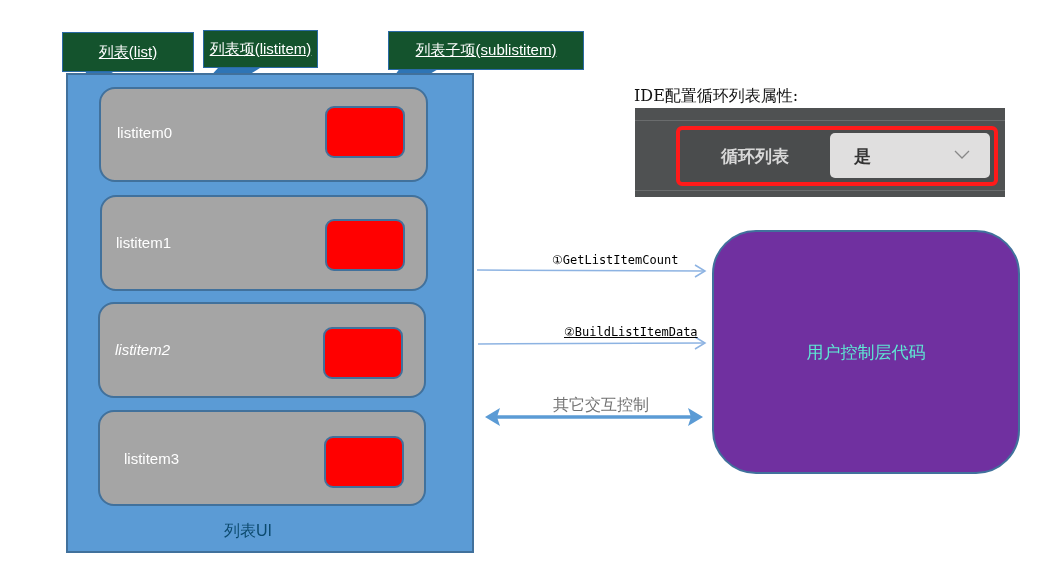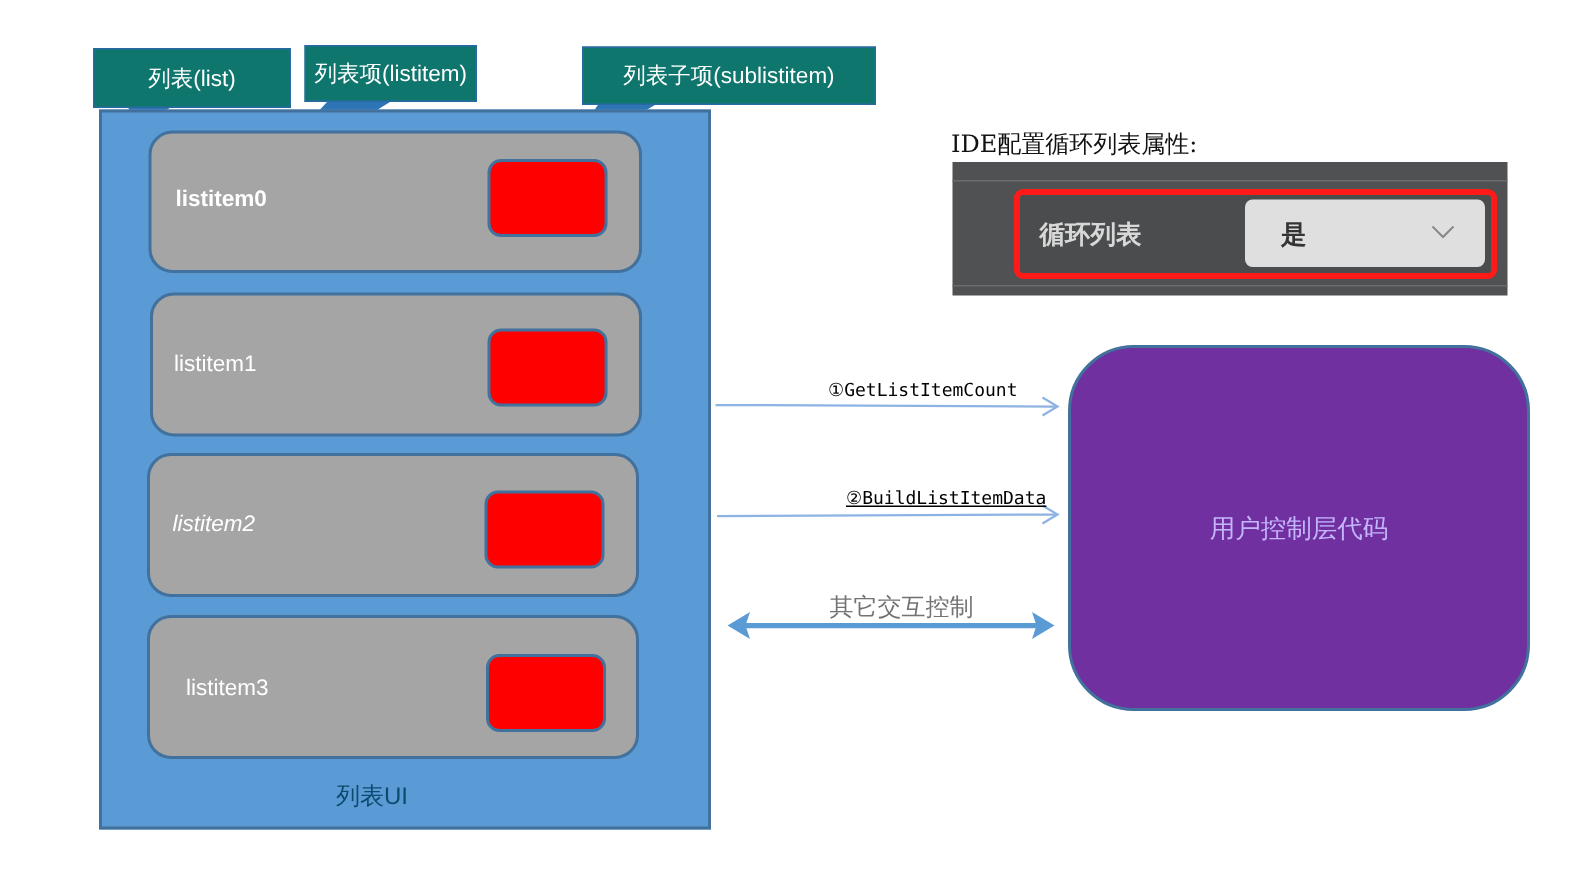--- a/index.html
+++ b/index.html
@@ -11,42 +11,42 @@
   .list-box { left: 66px; top: 73px; width: 408px; height: 480px;
               background: #5b9bd5; border: 2px solid #41719c; box-sizing: border-box; }
   .list-item { background: #a5a5a5; border: 2px solid #41719c; border-radius: 16px;
                box-sizing: border-box; }
   .item-label { color: #ffffff; font-size: 15px; }
   .sub-item { background: #ff0000; border: 2px solid #41719c; border-radius: 9px;
               box-sizing: border-box; width: 80px; height: 52px; }
   .list-ui-label { color: #0c4a6e; font-size: 16px; }
 
   
-  .callout { background: #0f766e; border: 1px solid #2a6aa4; color: #ffffff;
+  .callout { background: #14532d; border: 1px solid #2a6aa4; color: #ffffff;
              font-size: 15px; box-sizing: border-box; display: flex; align-items: center;
-             justify-content: center; }
+             justify-content: center; text-decoration: underline; }
 
   
   .ide-caption { font-family: "DejaVu Serif", serif; font-size: 16px; color: #111; }
   .ide-panel { left: 635px; top: 108px; width: 370px; height: 89px; background: #4f5152; }
   .ide-line { background: #6a6c6d; height: 1px; }
   .ide-highlight { border: 4px solid #ff1a1a; border-radius: 6px; box-sizing: border-box; background: #4a4c4d; }
-  .ide-label { color: #d8d8d8; font-size: 17px; font-weight: bold; }
+  .ide-label { color: #d8d8d8; font-size: 17px; font-weight: bold; margin-left: 28px; }
   .ide-select { background: #e0dfdf; border-radius: 5px; }
   .ide-value { color: #333; font-size: 17px; font-weight: bold; }
 
   
   .mono-label { font-family: "DejaVu Sans Mono", "Liberation Mono", monospace; font-size: 12px; color: #000; }
   .serif-label { font-family: "DejaVu Serif", serif; font-size: 16px; color: #737373; }
 
   
   .user-box { left: 712px; top: 230px; width: 308px; height: 244px; background: #7030a0;
               border: 2px solid #41719c; border-radius: 44px; box-sizing: border-box;
               display: flex; align-items: center; justify-content: center; }
-  .user-box-label { color: #c4b5fd; font-size: 17px; }
+  .user-box-label { color: #5eead4; font-size: 17px; }
 </style>
 </head>
 <body>
 
 <svg class="abs" style="left:0;top:0;" width="1055" height="579">
 
   <polygon points="85,71 115,71 92,84" fill="#2e75b6"></polygon>
   <polygon points="218,68 260,68 163,128" fill="#2e75b6"></polygon>
   <polygon points="400,68 440,68 372,108" fill="#2e75b6"></polygon>
 
@@ -57,21 +57,21 @@
   <polyline points="695,337 705,343 695,349" fill="none" stroke="#8db3e2" stroke-width="1.5"></polyline>
 
   <line x1="492" y1="417" x2="696" y2="417" stroke="#5b9bd5" stroke-width="3.5"></line>
   <polygon points="485,417 500,408 497,417 500,426" fill="#5b9bd5"></polygon>
   <polygon points="703,417 688,408 691,417 688,426" fill="#5b9bd5"></polygon>
 </svg>
 
 <div class="abs list-box"></div>
 
 <div class="abs list-item" style="left:99px;top:87px;width:329px;height:95px;"></div>
-<div class="abs item-label" style="left:117px;top:124px;font-weight:bold;">listitem0</div>
+<div class="abs item-label" style="left:117px;top:124px;">listitem0</div>
 <div class="abs sub-item" style="left:325px;top:106px;"></div>
 
 <div class="abs list-item" style="left:100px;top:195px;width:328px;height:96px;"></div>
 <div class="abs item-label" style="left:116px;top:234px;">listitem1</div>
 <div class="abs sub-item" style="left:325px;top:219px;"></div>
 
 <div class="abs list-item" style="left:98px;top:302px;width:328px;height:96px;"></div>
 <div class="abs item-label" style="left:115px;top:341px;font-style:italic;">listitem2</div>
 <div class="abs sub-item" style="left:323px;top:327px;"></div>
 

